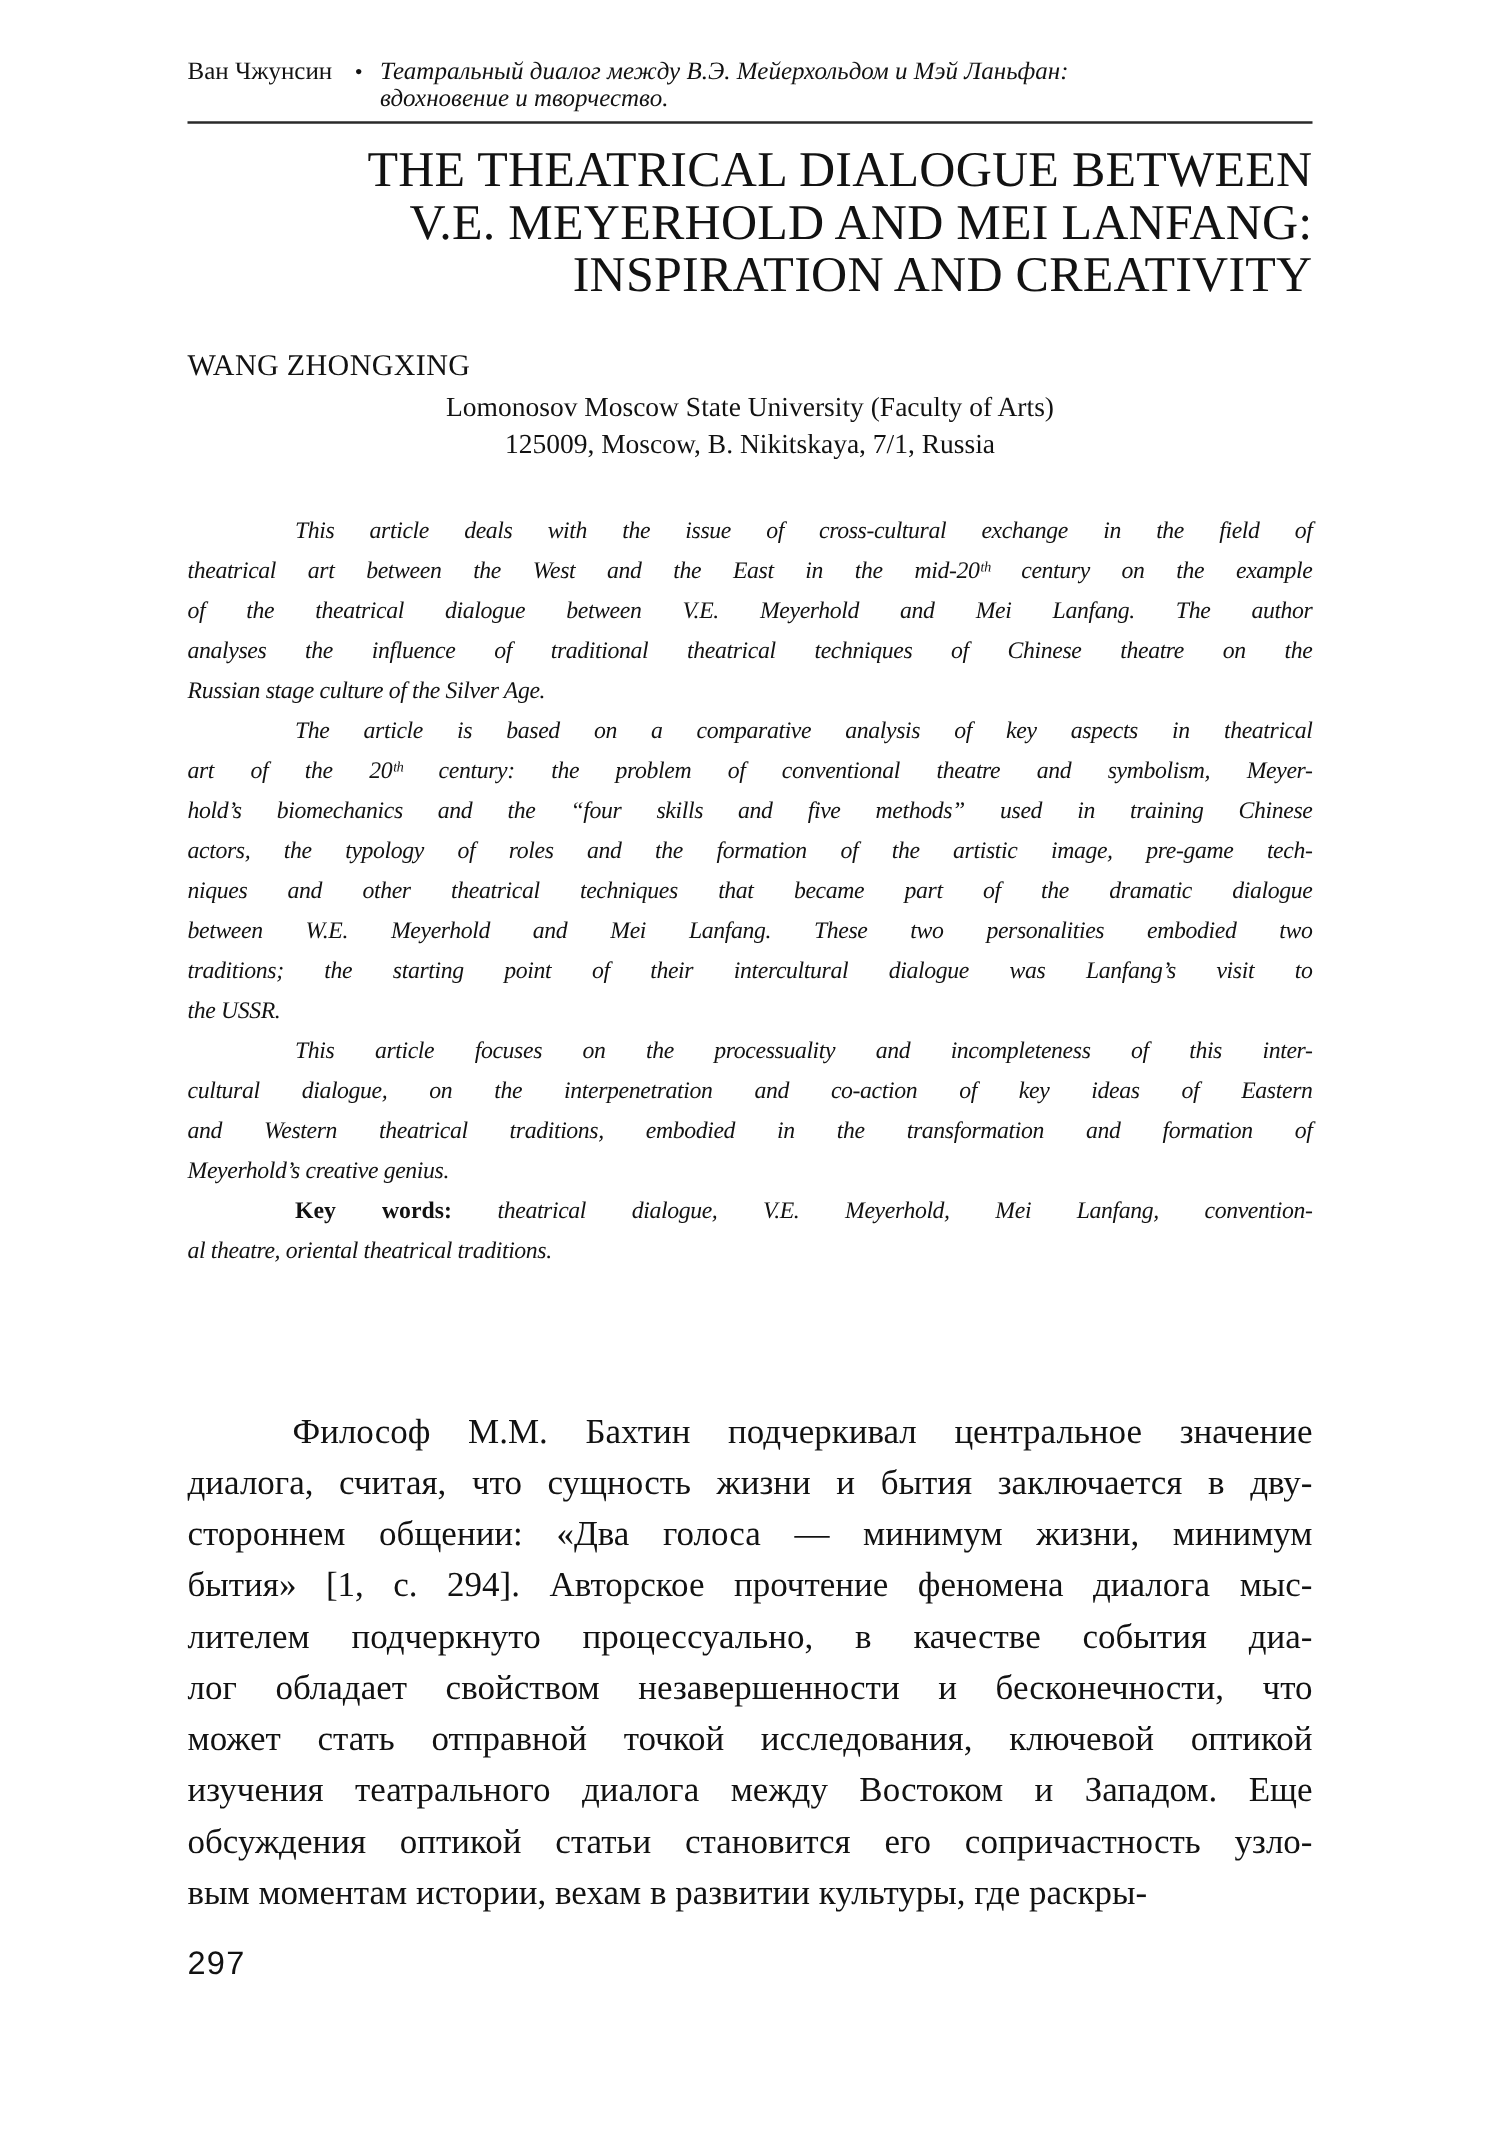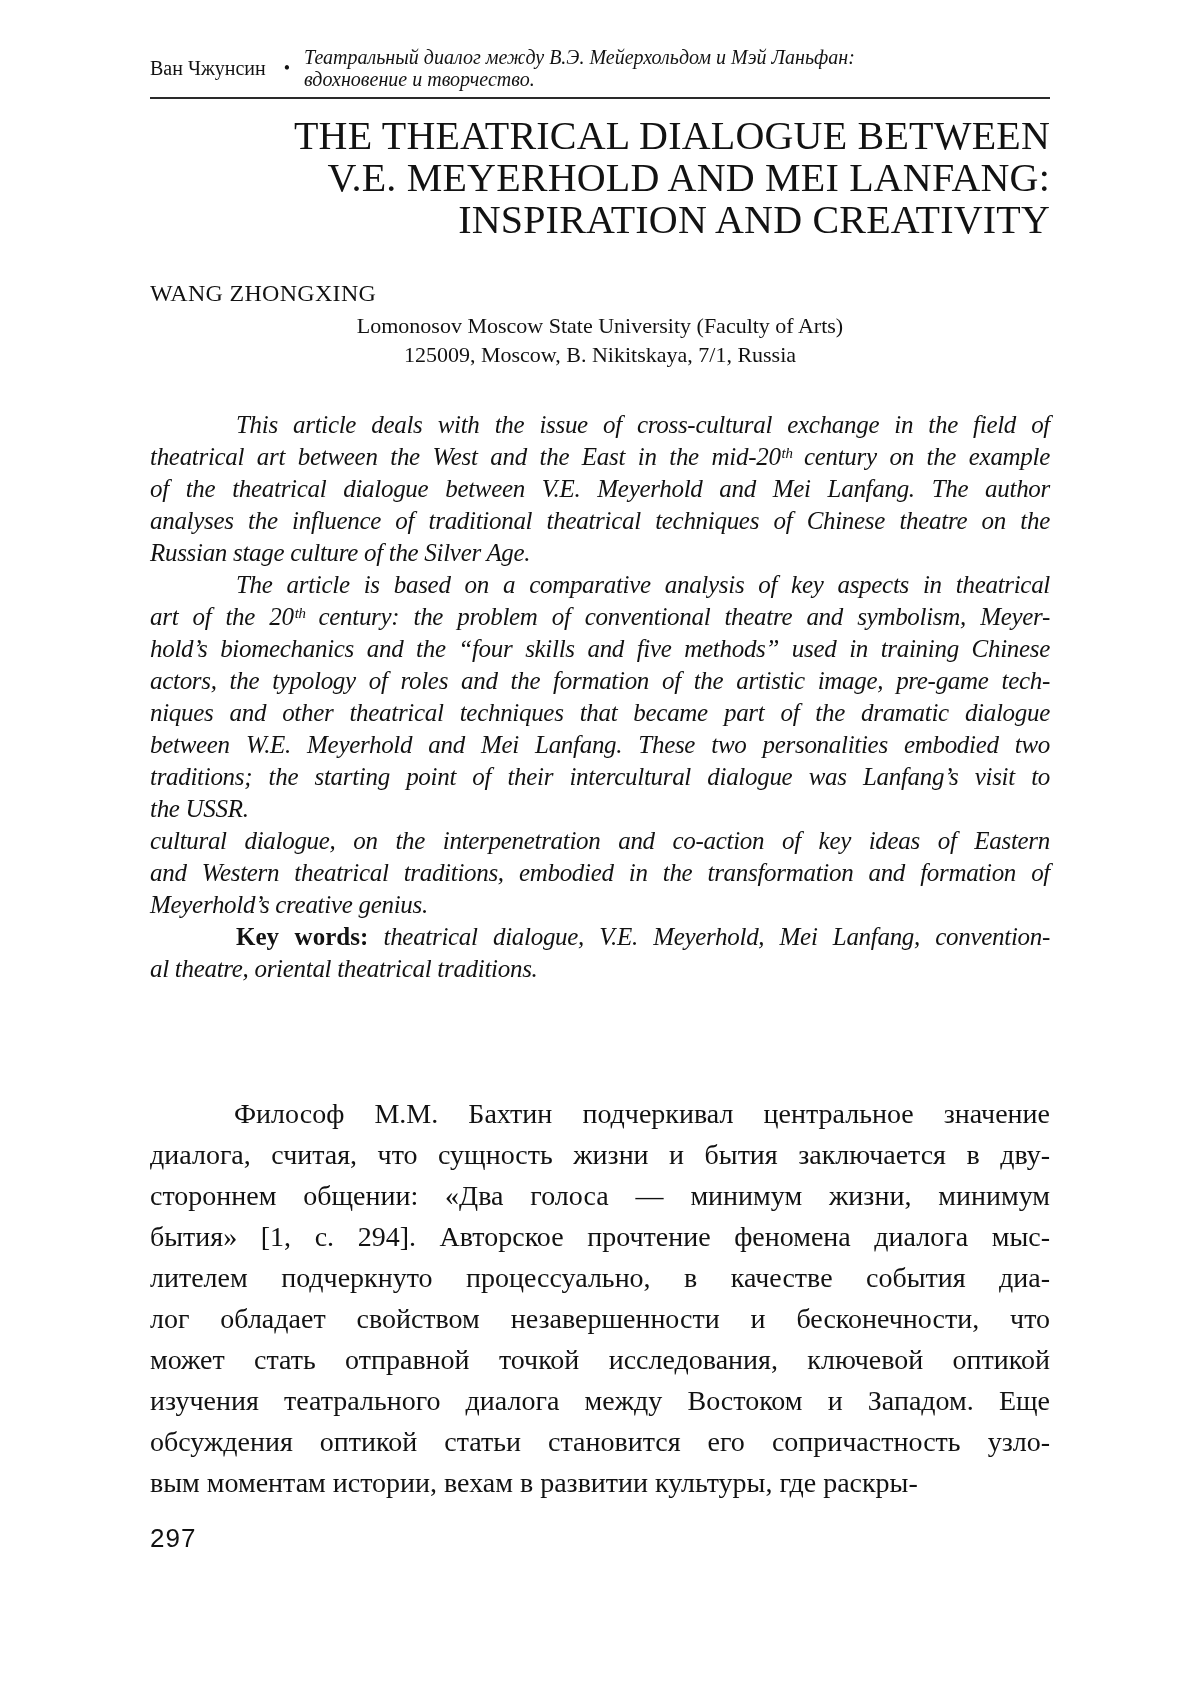--- a/index.html
+++ b/index.html
@@ -10,21 +10,21 @@
     font-family:"Liberation Serif", serif;
     position:relative;
     overflow:hidden;
     box-sizing:border-box;
   }
   .content { width:900px; margin-left:150px; }
 
   
   .running-head {
     display:flex;
-    align-items:center;
+    align-items:flex-start;
     margin-top:46px;
     font-size:20px;
     line-height:22px;
   }
   .rh-author { white-space:nowrap; }
   .rh-sep { margin:0 14px 0 18px; font-size:18px; }
   .rh-title { font-style:italic; }
   .rh-title .line { text-align:left; }
   .head-rule {
     border:none;
@@ -52,21 +52,21 @@
   .affiliation {
     margin-top:3px;
     font-size:22px;
     line-height:29px;
     text-align:center;
   }
 
   
   .abstract {
     margin-top:40px;
-    font-size:25px;
+    font-size:19px;
     line-height:32px;
     font-style:italic;
     letter-spacing:-0.3px;
   }
   .abstract b { font-style:normal; font-weight:700; letter-spacing:0; }
   .justify .line { text-align:justify; text-align-last:justify; -moz-text-align-last:justify; }
   .justify .line.last { text-align-last:left; -moz-text-align-last:left; }
   .justify .line.first { text-indent:86px; }
 
   
@@ -128,20 +128,21 @@
           <div class="line first">The article is based on a comparative analysis of key aspects in theatrical</div>
           <div class="line">art of the 20ᵗʰ century: the problem of conventional theatre and symbolism, Meyer-</div>
           <div class="line">hold’s biomechanics and the “four skills and five methods” used in training Chinese</div>
           <div class="line">actors, the typology of roles and the formation of the artistic image, pre-game tech-</div>
           <div class="line">niques and other theatrical techniques that became part of the dramatic dialogue</div>
           <div class="line">between W.E. Meyerhold and Mei Lanfang. These two personalities embodied two</div>
           <div class="line">traditions; the starting point of their intercultural dialogue was Lanfang’s visit to</div>
           <div class="line last">the USSR.</div>
         </div>
       <div class="para justify">
+          <div class="line first">This article focuses on the processuality and incompleteness of this inter-</div>
           <div class="line">cultural dialogue, on the interpenetration and co-action of key ideas of Eastern</div>
           <div class="line">and Western theatrical traditions, embodied in the transformation and formation of</div>
           <div class="line last">Meyerhold’s creative genius.</div>
         </div>
       <div class="para justify">
           <div class="line first"><b>Key words:</b> theatrical dialogue, V.E. Meyerhold, Mei Lanfang, convention-</div>
           <div class="line last">al theatre, oriental theatrical traditions.</div>
         </div>
     </div>
 

